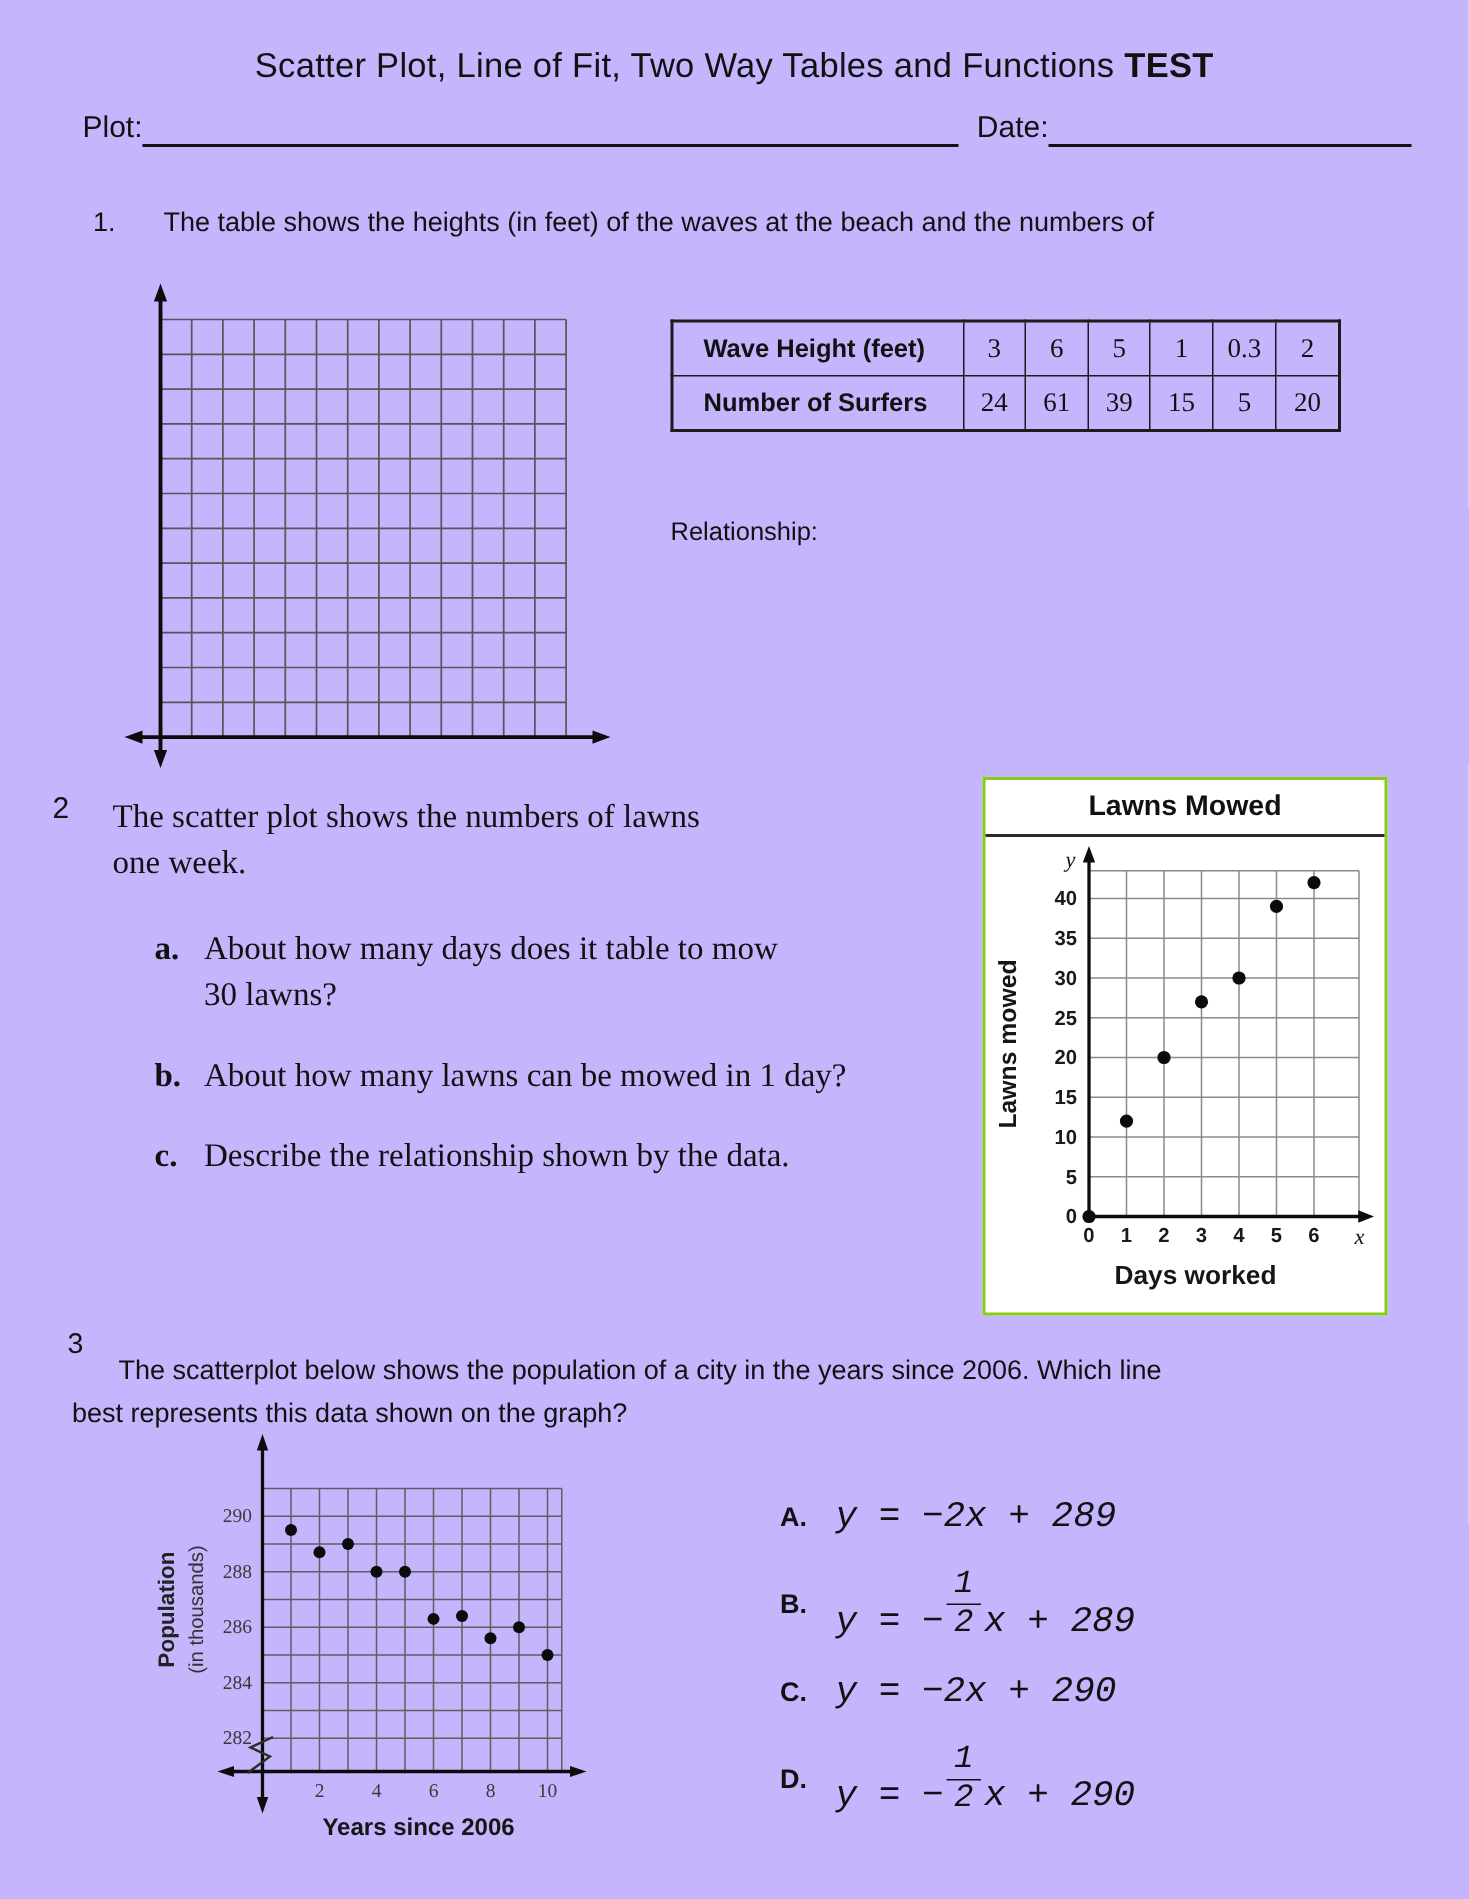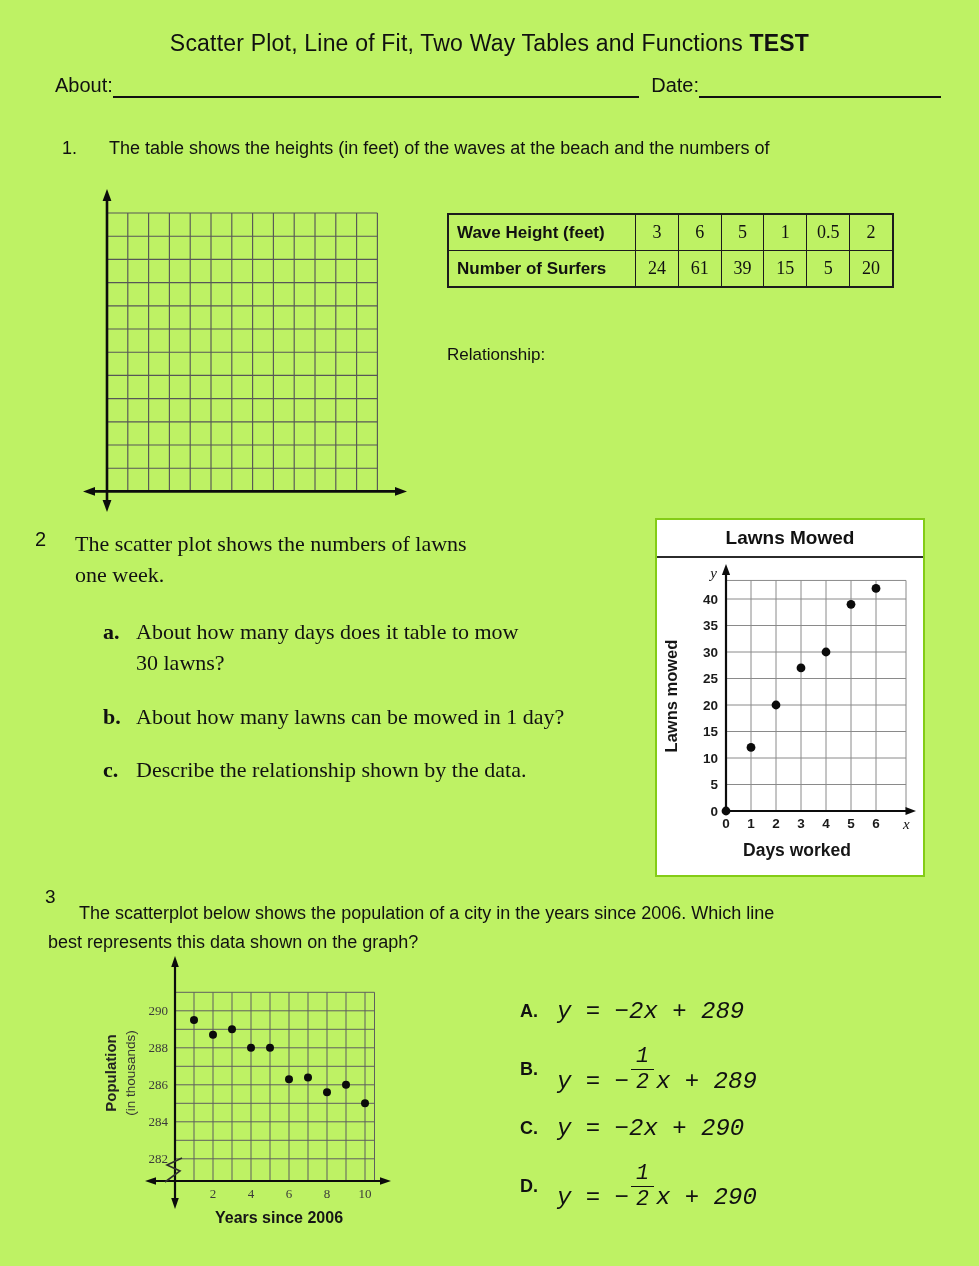--- a/index.html
+++ b/index.html
@@ -1,33 +1,33 @@
 <!DOCTYPE html>
 <html><head>
 <meta charset="utf-8">
 <style>
   html,body{margin:0;padding:0;background:#e8e8e8;}
-  .page{position:relative;width:979px;height:1266px;background:#bef264;overflow:hidden;
+  .page{position:relative;width:979px;height:1266px;background:#c4b5fd;overflow:hidden;
         font-family:"Liberation Sans",sans-serif;color:#111;}
   
   .title{position:absolute;top:30px;left:0;width:100%;text-align:center;font-size:23px;letter-spacing:.2px;}
   .title .bold{font-weight:bold;}
   .namedate{position:absolute;top:72px;left:55px;width:886px;display:flex;align-items:flex-end;font-size:20px;}
   .nd-label{white-space:nowrap;padding-bottom:1px;}
   .nd-line{border-bottom:2px solid #111;height:24px;}
   .line-name{flex:1;margin-right:12px;}
   .line-date{width:242px;}
   
   .q1{position:absolute;top:136px;left:62px;width:820px;display:flex;font-size:18px;line-height:25px;}
   .q1-num{width:47px;}
   .q1-grid-svg{position:absolute;left:78px;top:186px;}
   .q1-right{position:absolute;left:447px;top:213px;width:447px;}
   .wave-table{border-collapse:collapse;width:447px;border:2px solid #1c1c1c;}
   .wave-table td{border:1.5px solid #1c1c1c;height:33px;}
-  .wave-table td.h{font-weight:bold;font-size:17px;padding-left:8px;width:189px;}
+  .wave-table td.h{font-weight:bold;font-size:17px;padding-left:20px;width:189px;}
   .wave-table td.v{font-family:"Liberation Serif",serif;font-size:18px;text-align:center;width:42px;}
   .relationship{margin-top:57px;font-size:17px;}
   
   .q2{position:absolute;top:528px;left:35px;width:610px;font-family:"Liberation Serif",serif;}
   .q2-head{display:flex;}
   .q2-num{font-family:"Liberation Sans",sans-serif;font-size:20px;width:40px;}
   .q2-text{font-size:22px;line-height:31px;}
   .q2-part{display:flex;margin-left:68px;font-size:22px;line-height:31px;}
   .part-label{font-weight:bold;width:33px;flex:none;}
   .mt-a{margin-top:26px;} .mt-b{margin-top:23px;} .mt-c{margin-top:22px;}
@@ -70,21 +70,21 @@
 </head>
 <body>
 
 <div class="page">
 
   <div class="title">
     <span>Scatter Plot, Line of Fit, Two Way Tables and Functions </span><span class="bold">TEST</span>
   </div>
 
   <div class="namedate">
-    <span class="nd-label">About:</span>
+    <span class="nd-label">Plot:</span>
     <span class="nd-line line-name"></span>
     <span class="nd-label">Date:</span>
     <span class="nd-line line-date"></span>
   </div>
 
   <div class="q1">
     <div class="q1-num">1.</div>
     <div>
       <div>The table shows the heights (in feet) of the waves at the beach and the numbers of</div>
     </div>
@@ -128,21 +128,21 @@
 
   <div class="q1-right">
     <table class="wave-table">
       <tbody>
           <tr>
         <td class="h">Wave Height (feet)</td>
         <td class="v">3</td>
         <td class="v">6</td>
         <td class="v">5</td>
         <td class="v">1</td>
-        <td class="v">0.5</td>
+        <td class="v">0.3</td>
         <td class="v">2</td>
       </tr>
       <tr>
         <td class="h">Number of Surfers</td>
         <td class="v">24</td>
         <td class="v">61</td>
         <td class="v">39</td>
         <td class="v">15</td>
         <td class="v">5</td>
         <td class="v">20</td>

